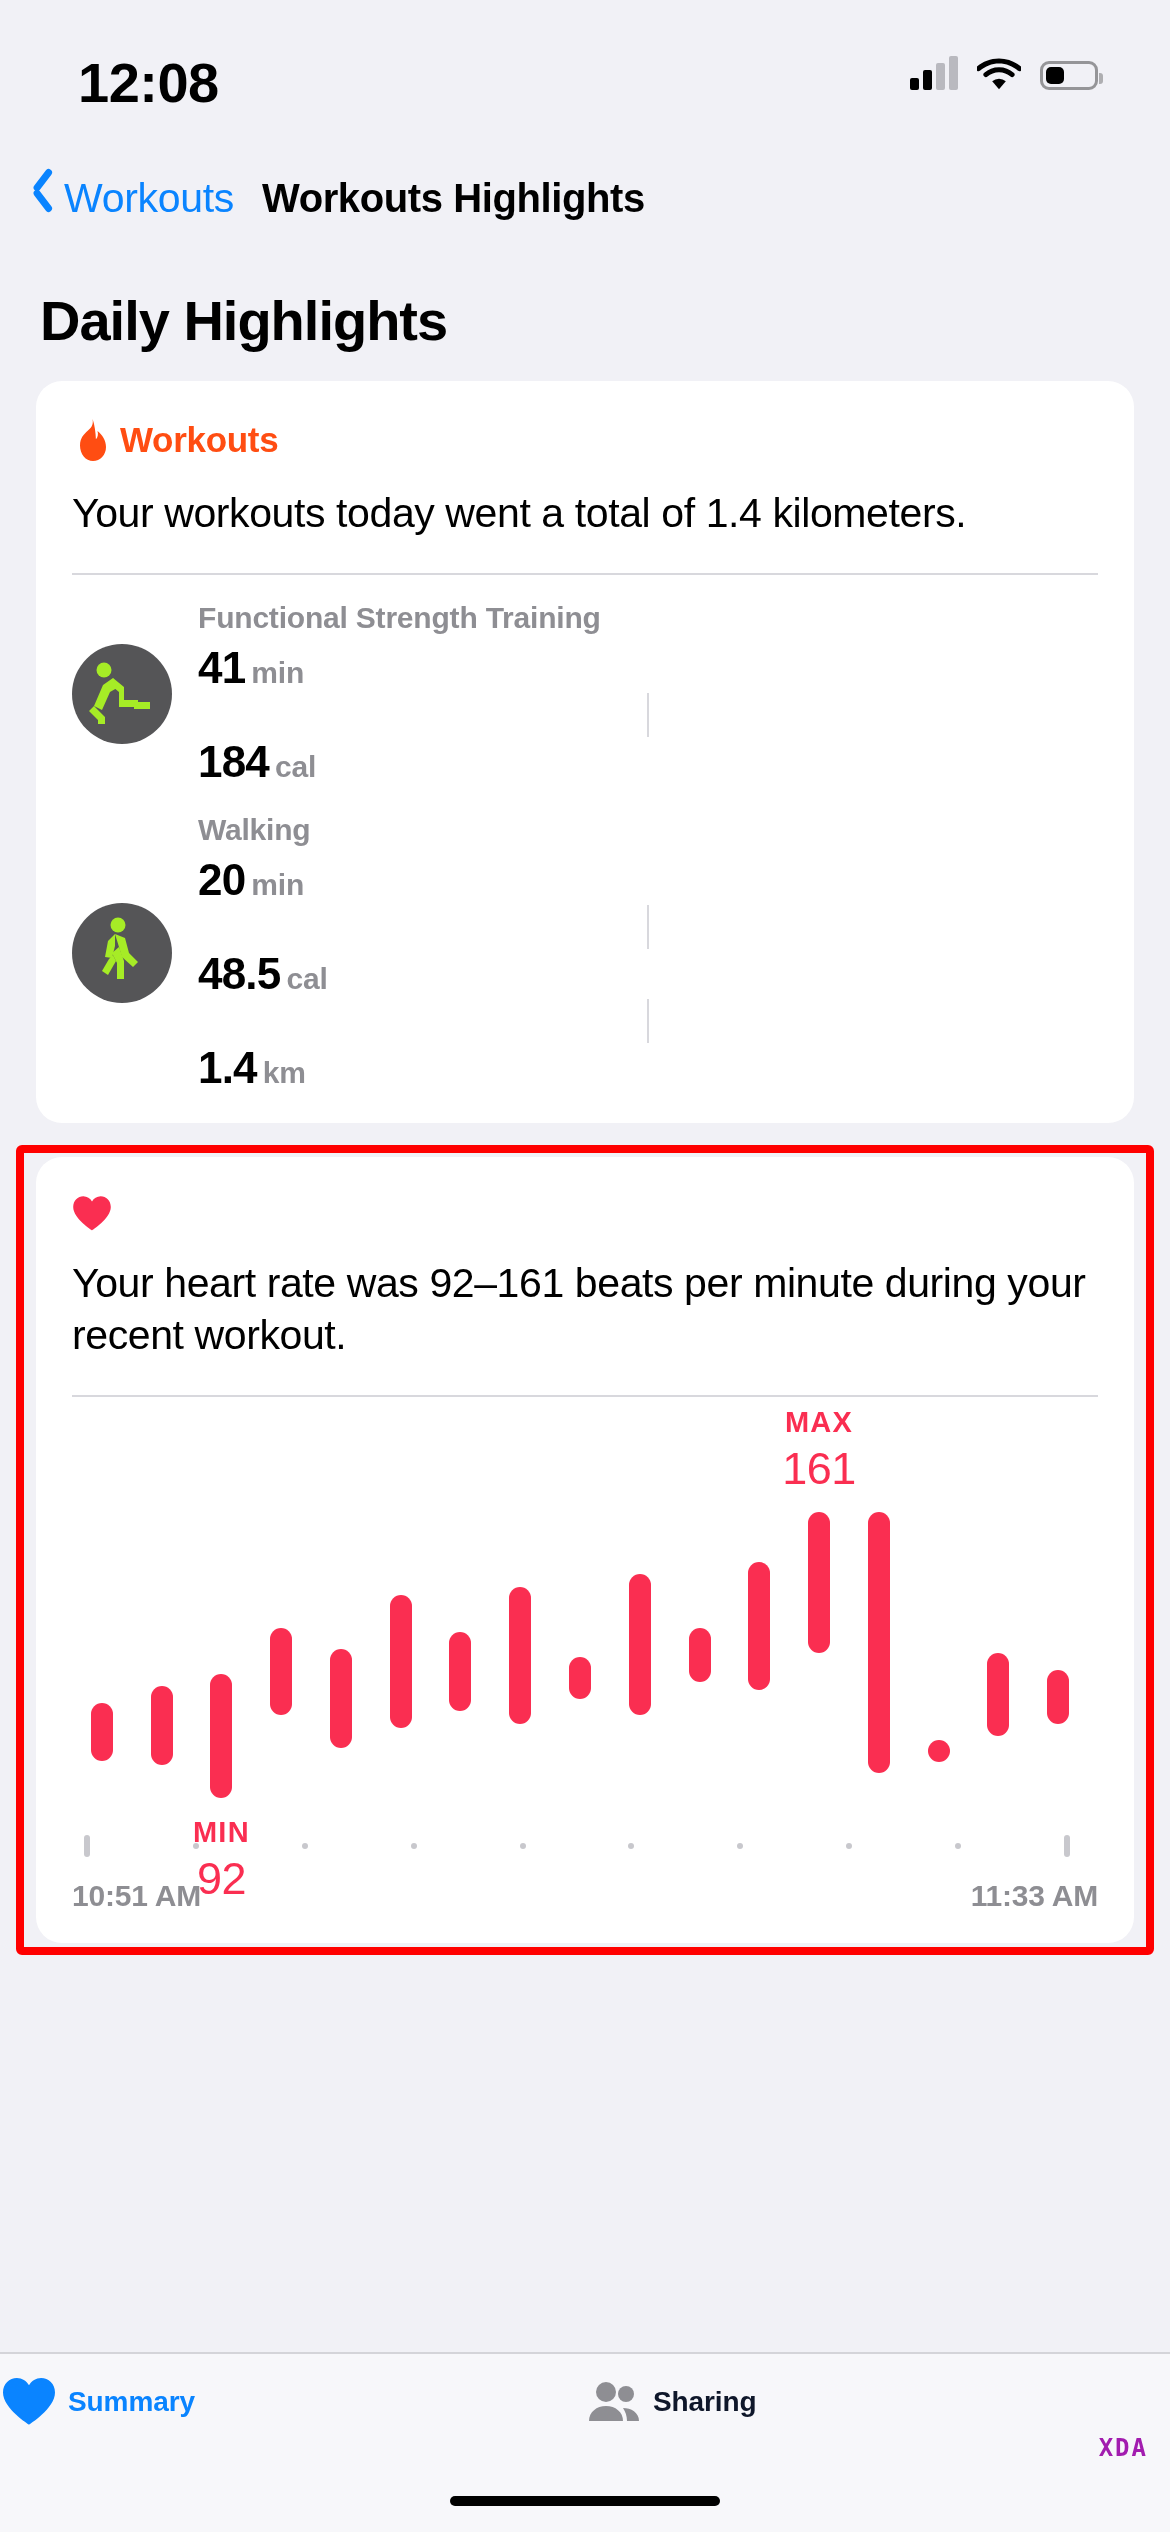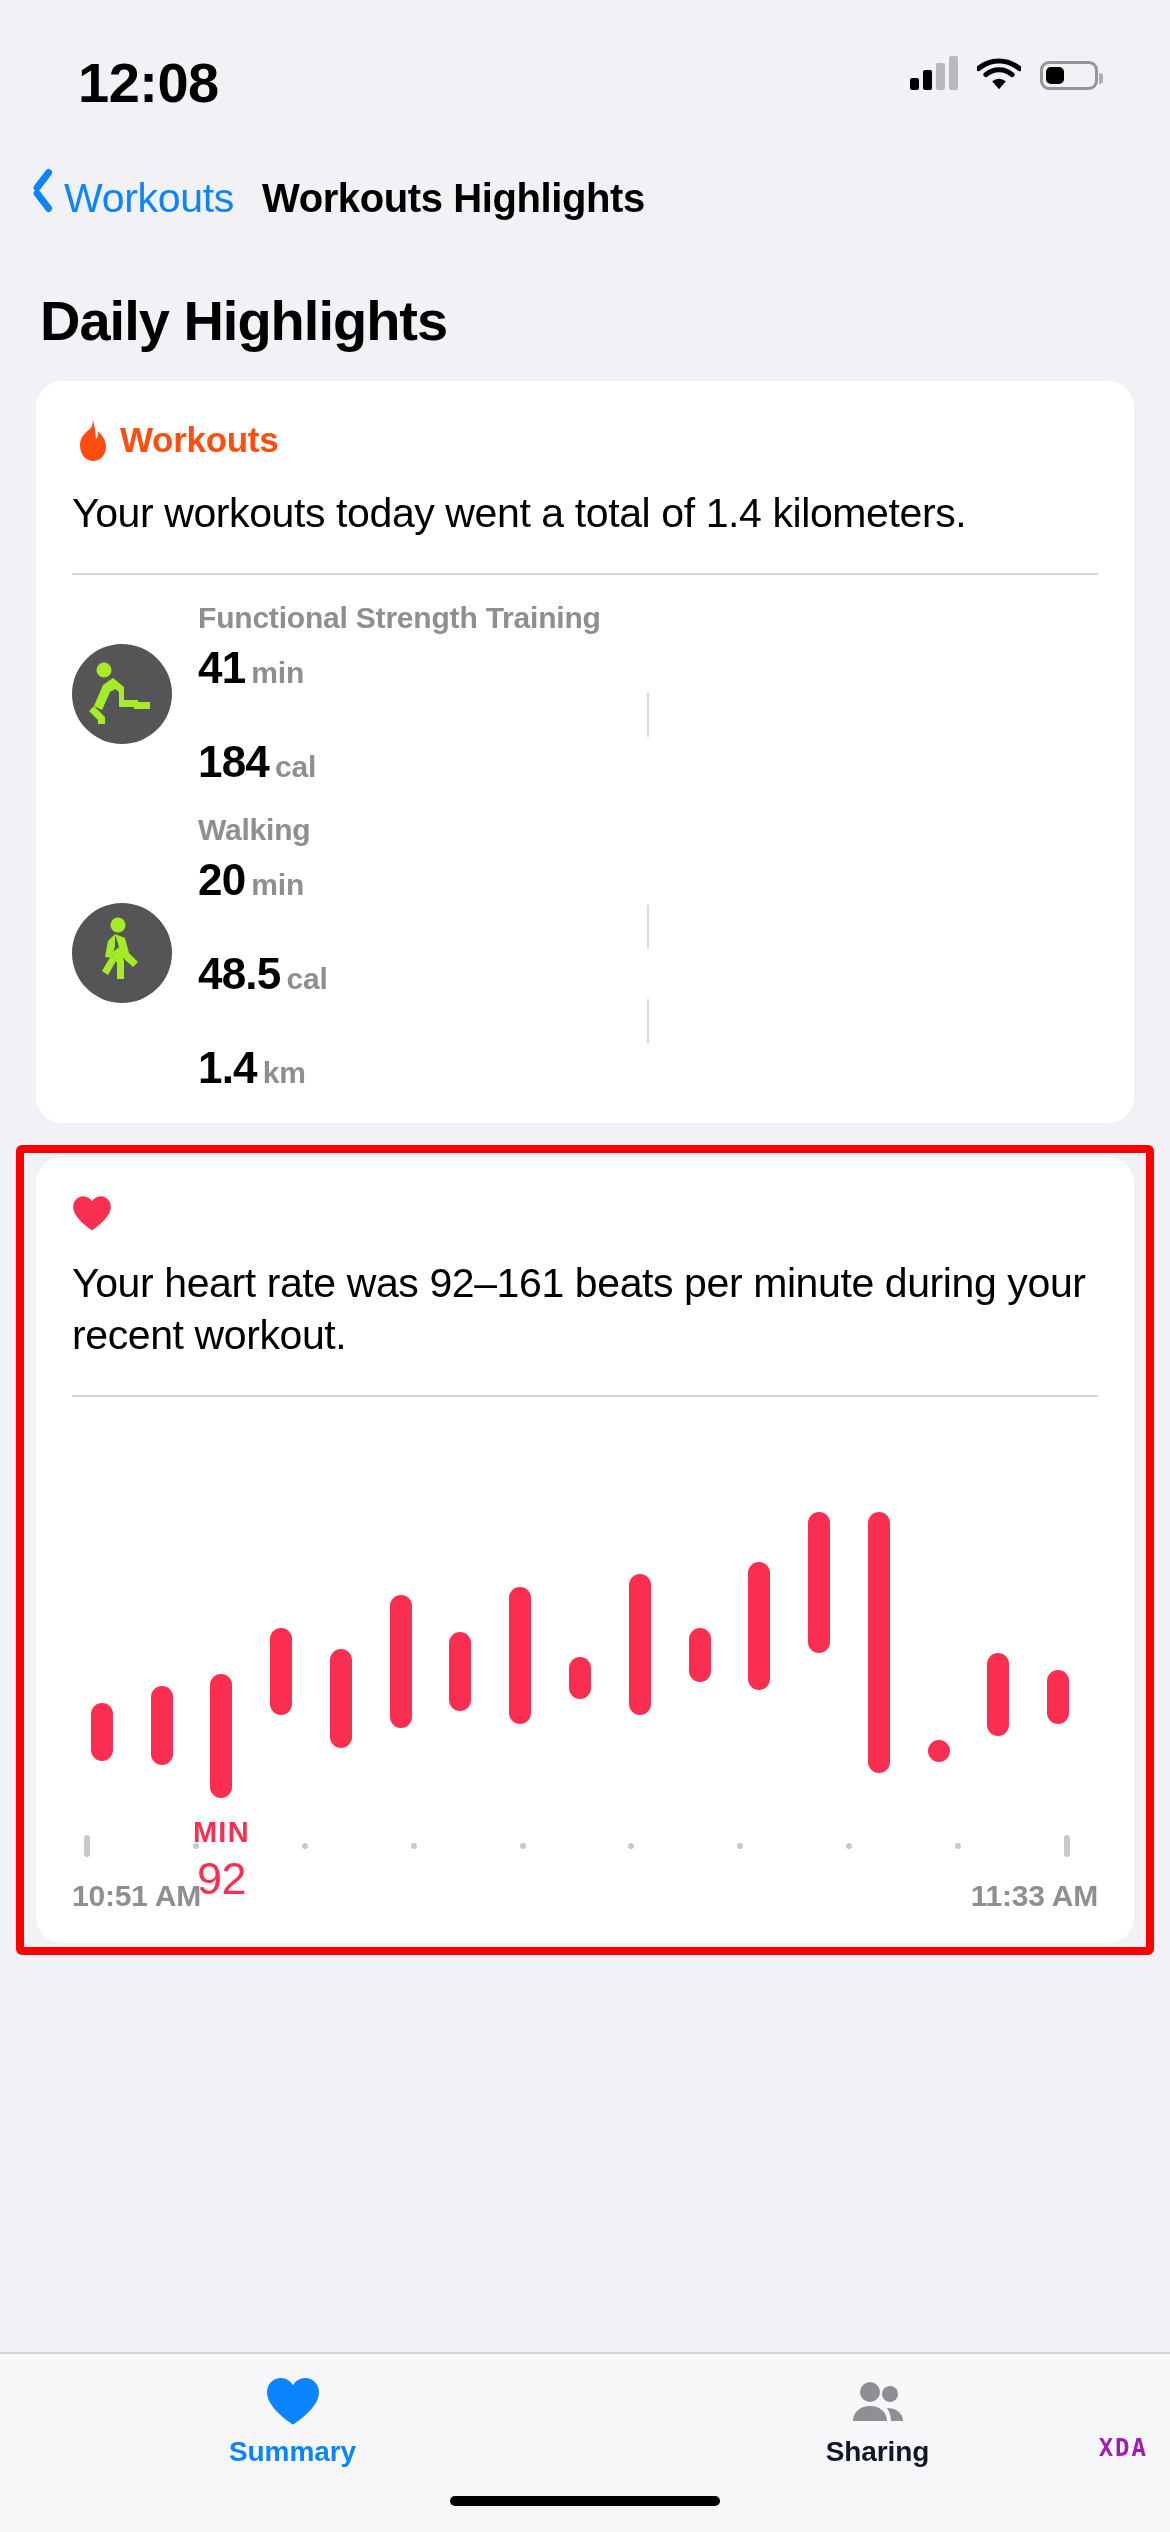--- a/index.html
+++ b/index.html
@@ -123,21 +123,21 @@
     display:flex; justify-content:space-between;
     font-size:30px; color:#8e8e93; font-weight:600; letter-spacing:-0.2px;
   }
 
   
   .tabbar{
     position:absolute; left:0; right:0; bottom:0; height:180px;
     background:#f7f7fa; border-top:2px solid #d4d4d9;
     display:flex; align-items:flex-start; padding-top:24px;
   }
-  .tab{ flex:1 1 0; display:flex; flex-direction:column; align-items:center; gap:10px; cursor:pointer; }
+  .tab{ flex:1 1 0; display:flex; flex-direction:row; align-items:center; gap:10px; cursor:pointer; }
   .tab .tname{ font-size:28px; font-weight:600; letter-spacing:-0.1px; }
   .tab.active .tname{ color:#0a84ff; }
   .tab .tname{ color:#0f172a; }
   .tico{ width:58px; height:48px; position:relative; }
 
   .home-indicator{
     position:absolute; left:50%; transform:translateX(-50%); bottom:26px;
     width:270px; height:10px; border-radius:6px; background:#000;
   }
   .watermark{
@@ -286,20 +286,24 @@
             <div class="bar" style="left: 556.765px; width: 22px; top: 91.1807px; height: 140.916px; background: rgb(250, 46, 81);"></div>
             <div class="bar" style="left: 616.529px; width: 22px; top: 145.06px; height: 53.8795px; background: rgb(250, 46, 81);"></div>
             <div class="bar" style="left: 676.294px; width: 22px; top: 78.747px; height: 128.482px; background: rgb(250, 46, 81);"></div>
             <div class="bar" style="left: 736.059px; width: 22px; top: 29.012px; height: 140.916px; background: rgb(250, 46, 81);"></div>
             <div class="bar" style="left: 795.824px; width: 22px; top: 29.012px; height: 261.108px; background: rgb(250, 46, 81);"></div>
             <div class="bar" style="left: 855.588px; width: 22px; top: 256.964px; height: 22px; background: rgb(250, 46, 81);"></div>
             <div class="bar" style="left: 915.353px; width: 22px; top: 169.928px; height: 82.8916px; background: rgb(250, 46, 81);"></div>
             <div class="bar" style="left: 975.118px; width: 22px; top: 186.506px; height: 53.8795px; background: rgb(250, 46, 81);"></div>
           </div>
 
+        <div class="ann" id="ann-max" style="left: 667.059px; top: -4.98795px; width: 160px;">
+          <div class="cap">MAX</div>
+          <div class="val">161</div>
+        </div>
 
         <div class="ann" id="ann-min" style="left: 69.4118px; top: 404.988px; width: 160px;">
           <div class="cap">MIN</div>
           <div class="val">92</div>
         </div>
 
         <div class="axis" id="axis">
             <span class="tick major" style="left: 12px;"></span>
             <span class="tick minor" style="left: 120.889px;"></span>
             <span class="tick minor" style="left: 229.778px;"></span>

